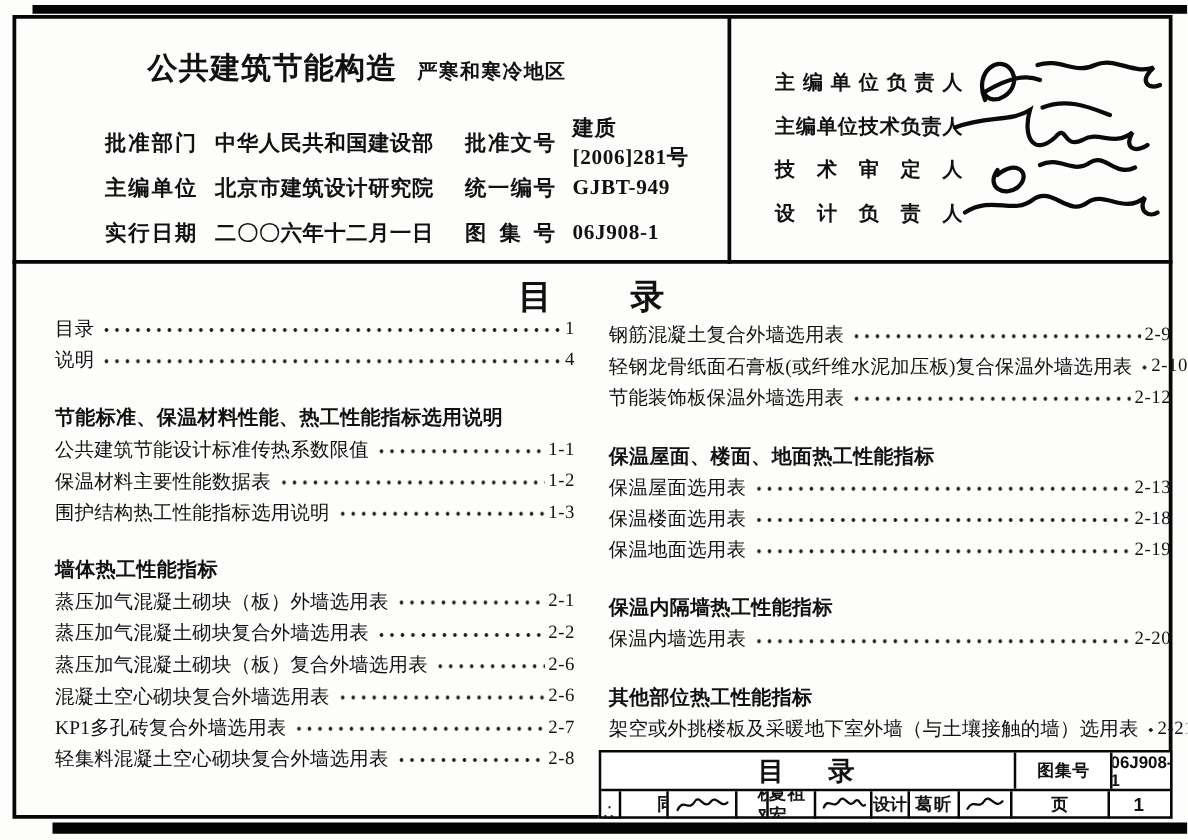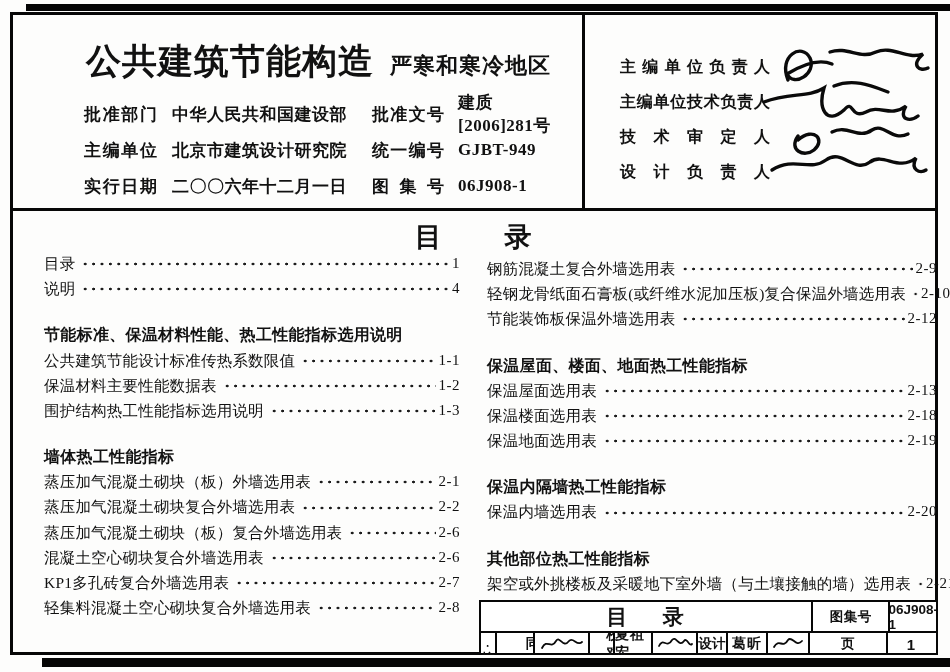--- a/index.html
+++ b/index.html
@@ -10,22 +10,22 @@
   }
   .bar{position:absolute;background:#050505;}
   #frame{position:absolute;left:10px;top:12px;width:928px;height:643px;
     border:3px solid #070707;box-sizing:border-box;}
   #vdiv{position:absolute;left:582px;top:12px;width:3px;height:199px;background:#070707;}
   #hdiv{position:absolute;left:10px;top:208px;width:928px;height:3px;background:#070707;}
 
   
   #title-row{position:absolute;left:86px;top:38px;display:flex;align-items:baseline;gap:16px;
     font-family:"Liberation Sans","DejaVu Sans",sans-serif;}
-  #main-title{font-size:35px;font-weight:bold;letter-spacing:1px;}
-  #sub-title{font-size:22px;font-weight:bold;letter-spacing:1px;}
+  #main-title{font-size:24px;font-weight:bold;letter-spacing:1px;margin-left:32px;}
+  #sub-title{font-size:16px;font-weight:bold;letter-spacing:1px;}
   #fields{position:absolute;left:52px;top:96px;width:512px;}
   .frow{display:flex;height:36px;align-items:center;font-size:17px;font-weight:600;}
   .flabel{display:inline-block;width:73px;text-align:justify;text-align-last:justify;flex:none;margin-right:15px;margin-left:32px;}
   .fvalue{display:inline-block;width:185px;flex:none;margin-right:15px;letter-spacing:.5px;}
   .flabel2{display:inline-block;width:72px;text-align:justify;text-align-last:justify;flex:none;margin-right:14px;}
   .fvalue2{flex:1;letter-spacing:.5px;}
 
   
   #signatories{position:absolute;left:620px;top:49px;}
   .sig-label{width:150px;height:35px;font-size:16px;font-weight:600;

